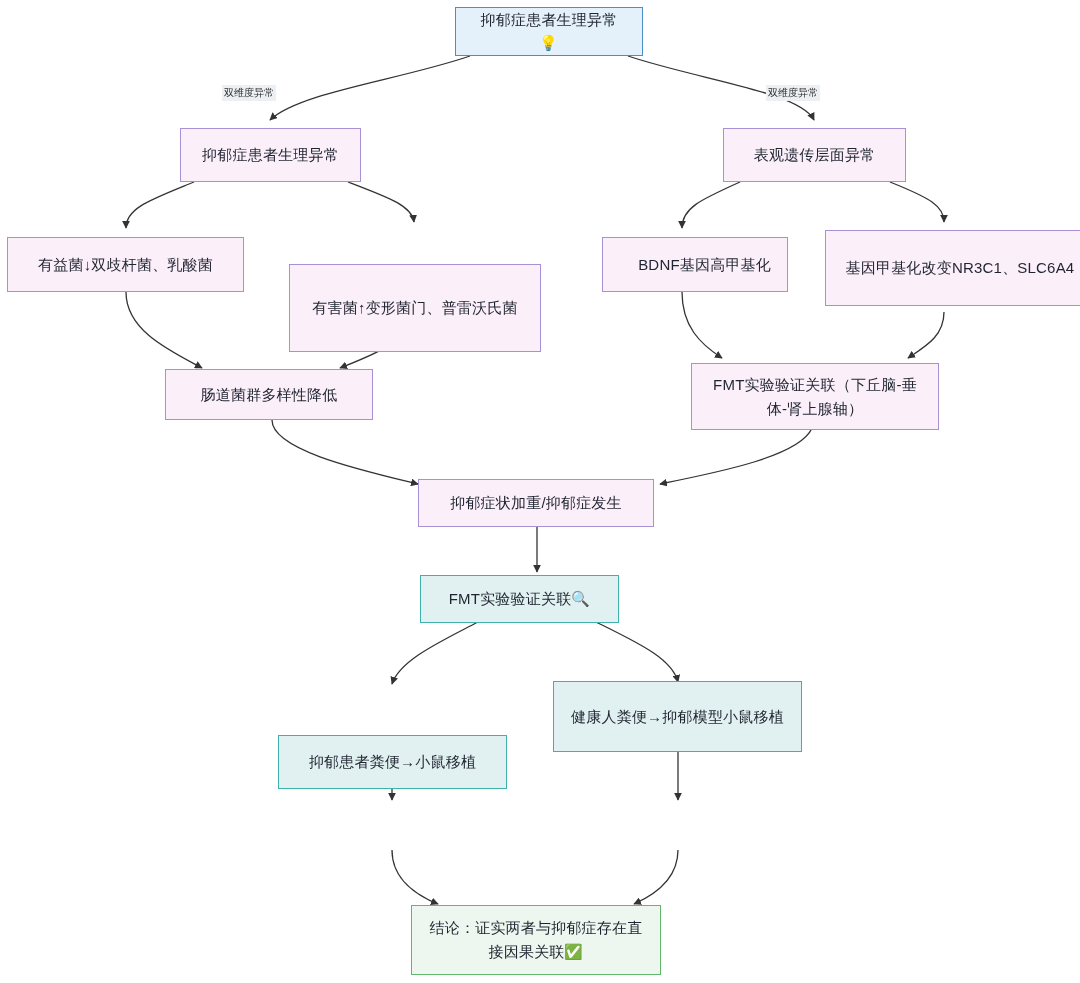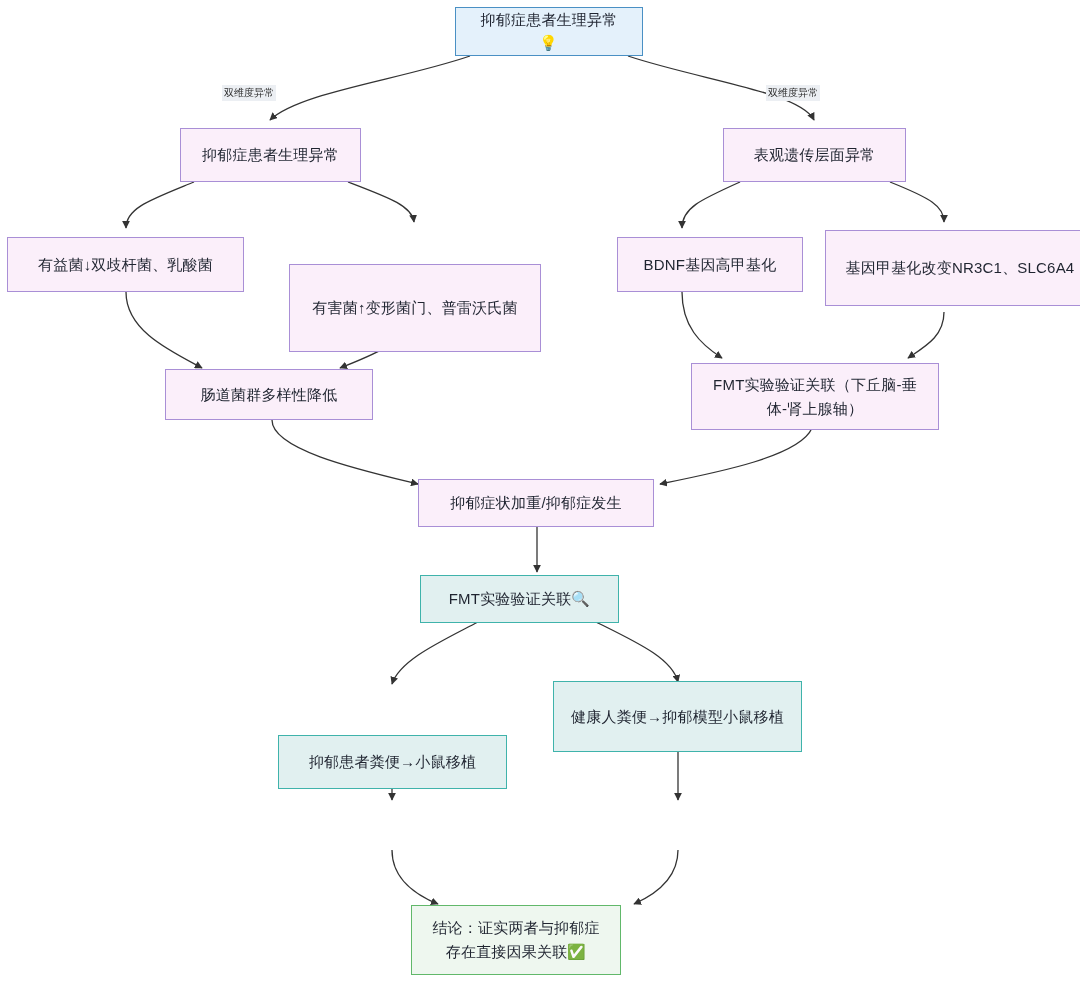--- a/index.html
+++ b/index.html
@@ -139,21 +139,21 @@
   </div>
 
   <div class="node n-purple" style="left:7px; top:237px; width:237px; height:55px;">
     <span class="txt">有益菌↓双歧杆菌、乳酸菌</span>
   </div>
 
   <div class="node n-purple" style="left:289px; top:230px; width:252px; height:88px;margin-top:34px;">
     <span class="txt">有害菌↑变形菌门、普雷沃氏菌</span>
   </div>
 
-  <div class="node n-purple" style="left:617px; top:237px; width:186px; height:55px;">
+  <div class="node n-purple" style="left:602px; top:237px; width:186px; height:55px;text-align:right;">
     <span class="txt">BDNF基因高甲基化</span>
   </div>
 
   <div class="node n-purple" style="left:825px; top:230px; width:270px; height:76px;">
     <span class="txt">基因甲基化改变NR3C1、SLC6A4</span>
   </div>
 
   <div class="node n-purple" style="left:165px; top:369px; width:208px; height:51px;">
     <span class="txt">肠道菌群多样性降低</span>
   </div>
@@ -173,17 +173,17 @@
   <div class="node n-teal" style="left:278px; top:688px; width:229px; height:54px;margin-top:47px;">
     <span class="txt">抑郁患者粪便→小鼠移植</span>
   </div>
 
   <div class="node n-teal" style="left:553px; top:681px; width:249px; height:71px;">
     <span class="txt">健康人粪便→抑郁模型小鼠移植</span>
   </div>
 
 
 
-  <div class="node n-green" style="left:411px; top:905px; width:210px; height:70px;">
+  <div class="node n-green" style="left:411px; top:905px; width:250px; height:70px;">
     <span class="txt"><span>结论：证实两者与抑郁症存在直接因果关联</span><span class="emoji">✅</span></span>
   </div>
 
 </div>
 
 </body></html>

